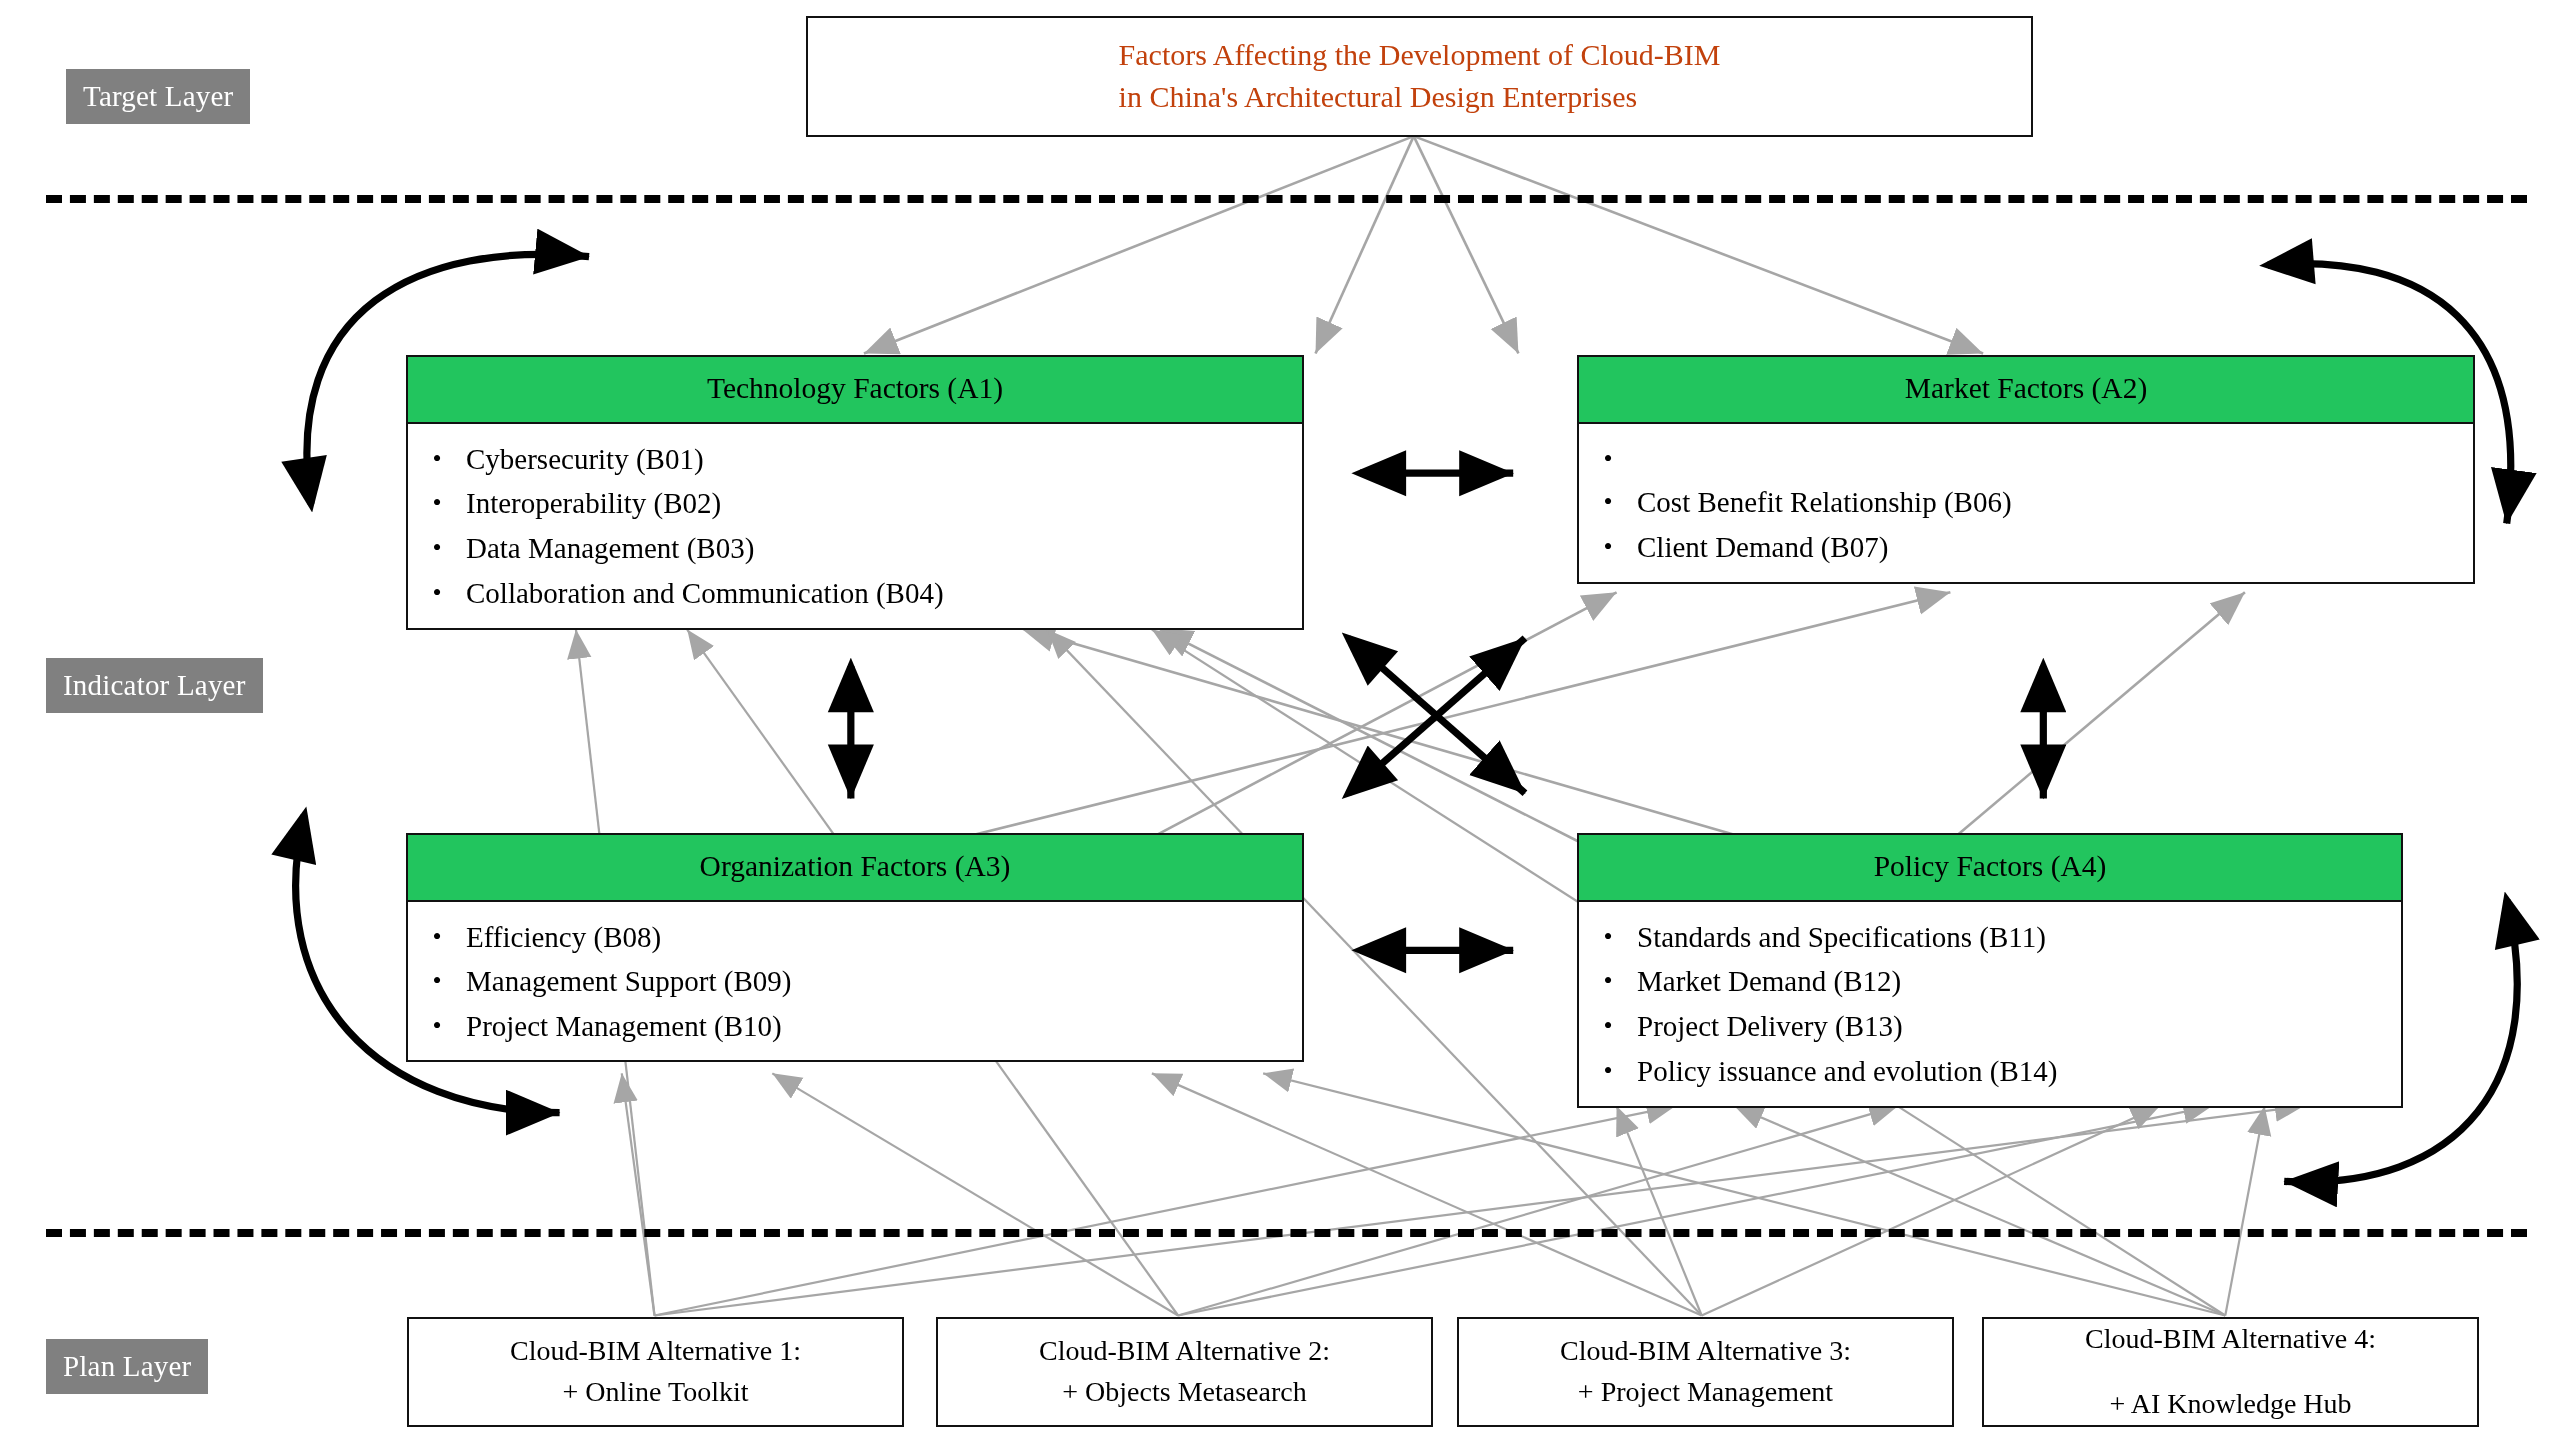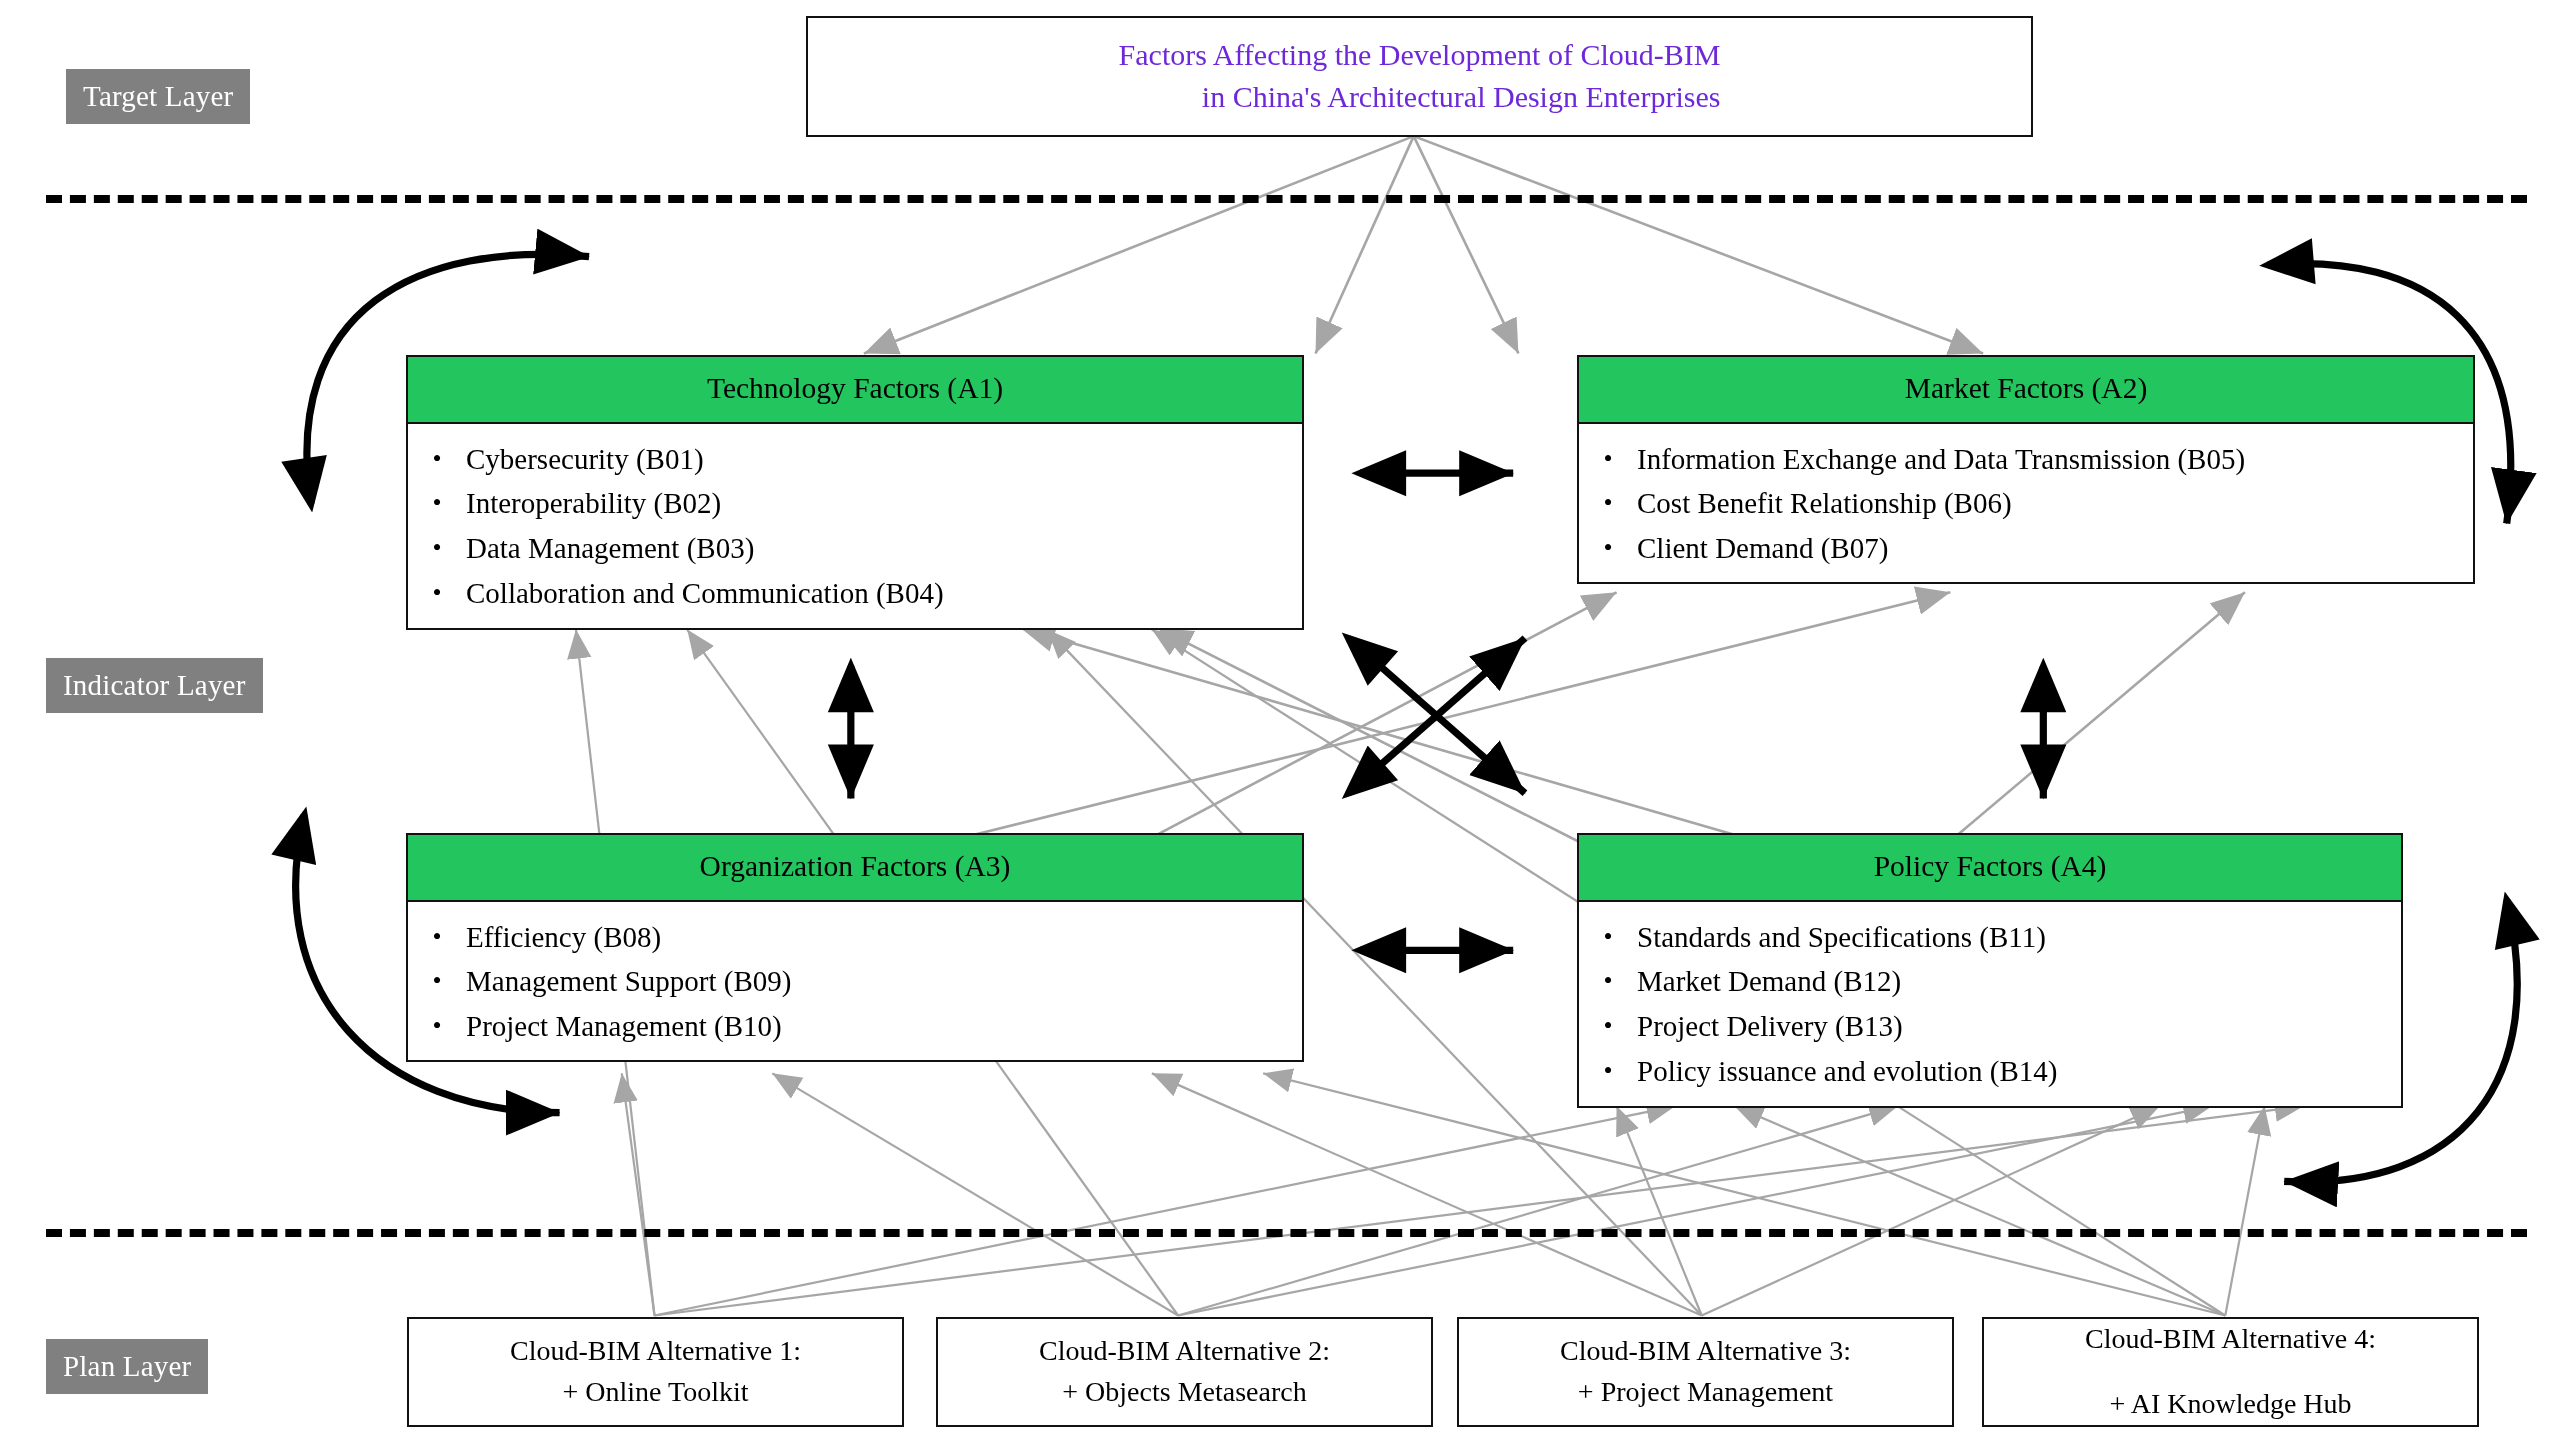--- a/index.html
+++ b/index.html
@@ -17,21 +17,21 @@
 
   
   .dashed-sep{
     position:absolute;height:0;border-top:8.5px dashed #000000;
   }
 
   
   .target-box{
     position:absolute;border:2.6px solid #111111;background:#ffffff;
     box-sizing:border-box;display:flex;align-items:center;justify-content:center;
-    text-align:right;font-size:30px;line-height:1.42;color:#6d28d9;
+    text-align:left;font-size:30px;line-height:1.42;color:#c2410c;
   }
   .target-box .t-line{display:block;}
 
   
   .factor-card{
     position:absolute;border:2.6px solid #111111;background:#ffffff;
     box-sizing:border-box;
   }
   .factor-head{
     background:#22c55e;border-bottom:2.6px solid #111111;
@@ -173,21 +173,20 @@
         <span class="ftext">Collaboration and Communication (B04)</span>
         </div>
     </div>
   </div>
 
   <div class="factor-card" style="left:1577px;top:355px;width:898px;height:229px;">
     <div class="factor-head">Market Factors (A2)</div>
     <div class="factor-body">
       <div class="factor-item">
         <span class="bullet">•</span>
-        <span class="ftext">Information Exchange and Data Transmission (B05)</span>
         </div>
       <div class="factor-item">
         <span class="bullet">•</span>
         <span class="ftext">Cost Benefit Relationship (B06)</span>
         </div>
       <div class="factor-item">
         <span class="bullet">•</span>
         <span class="ftext">Client Demand (B07)</span>
         </div>
     </div>

